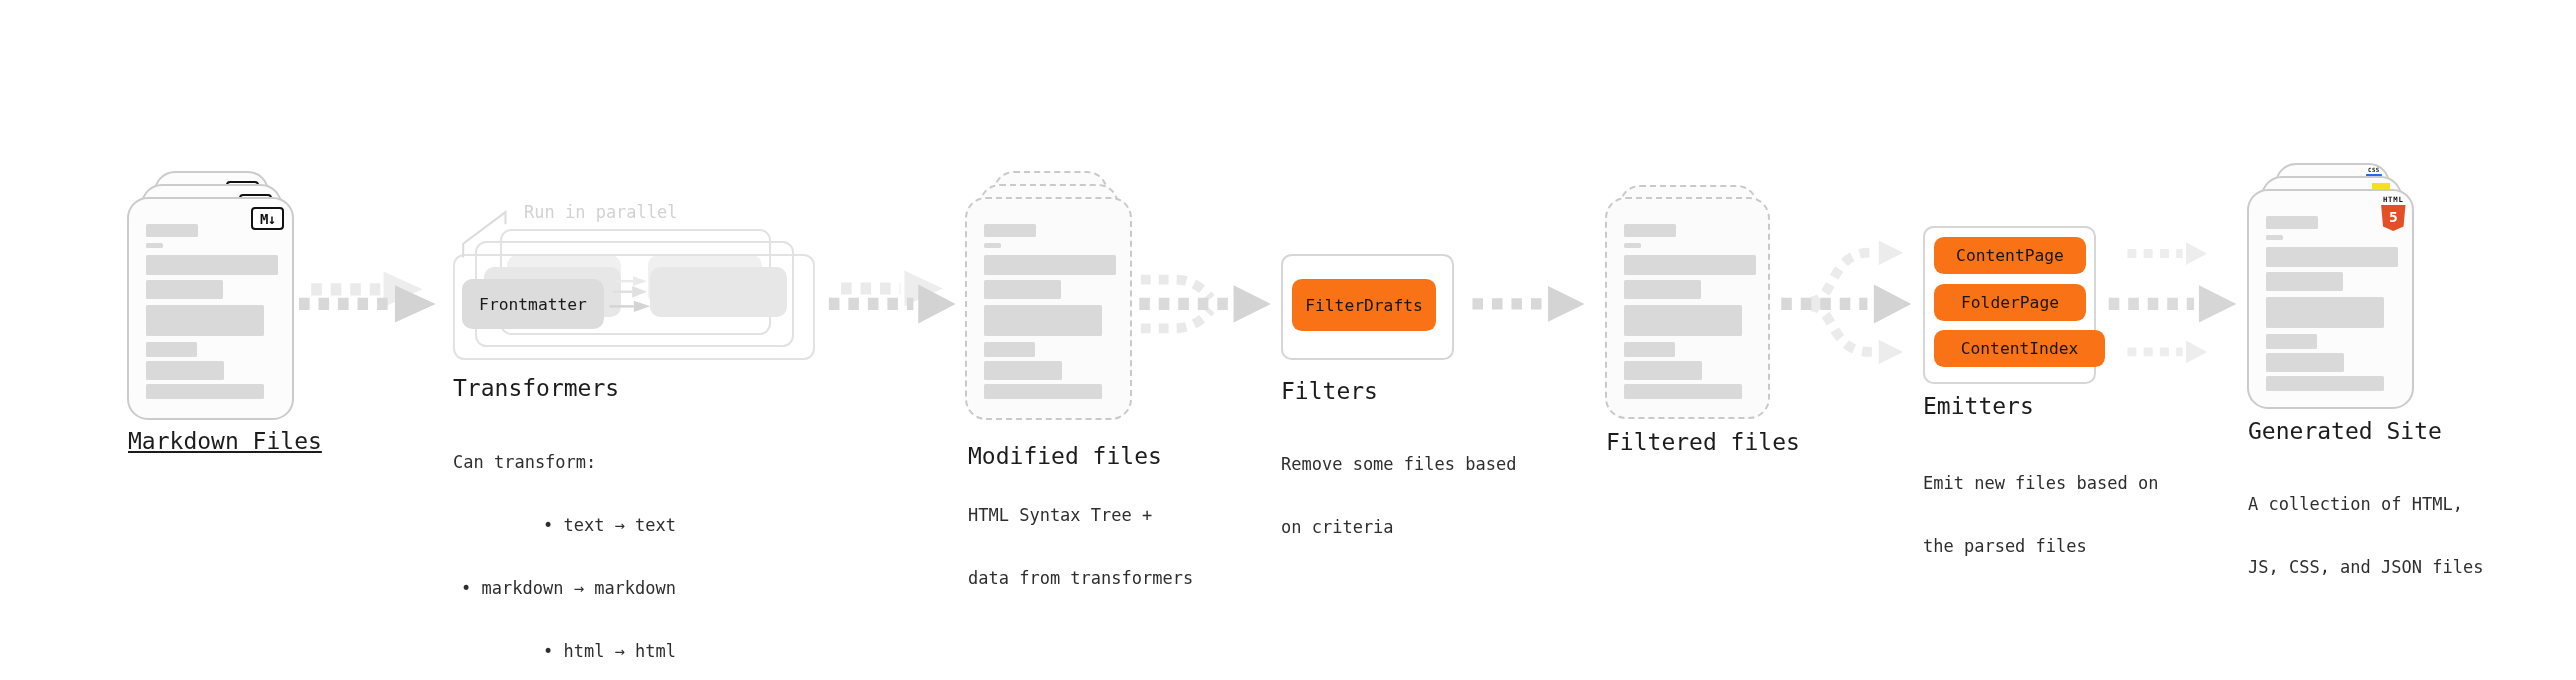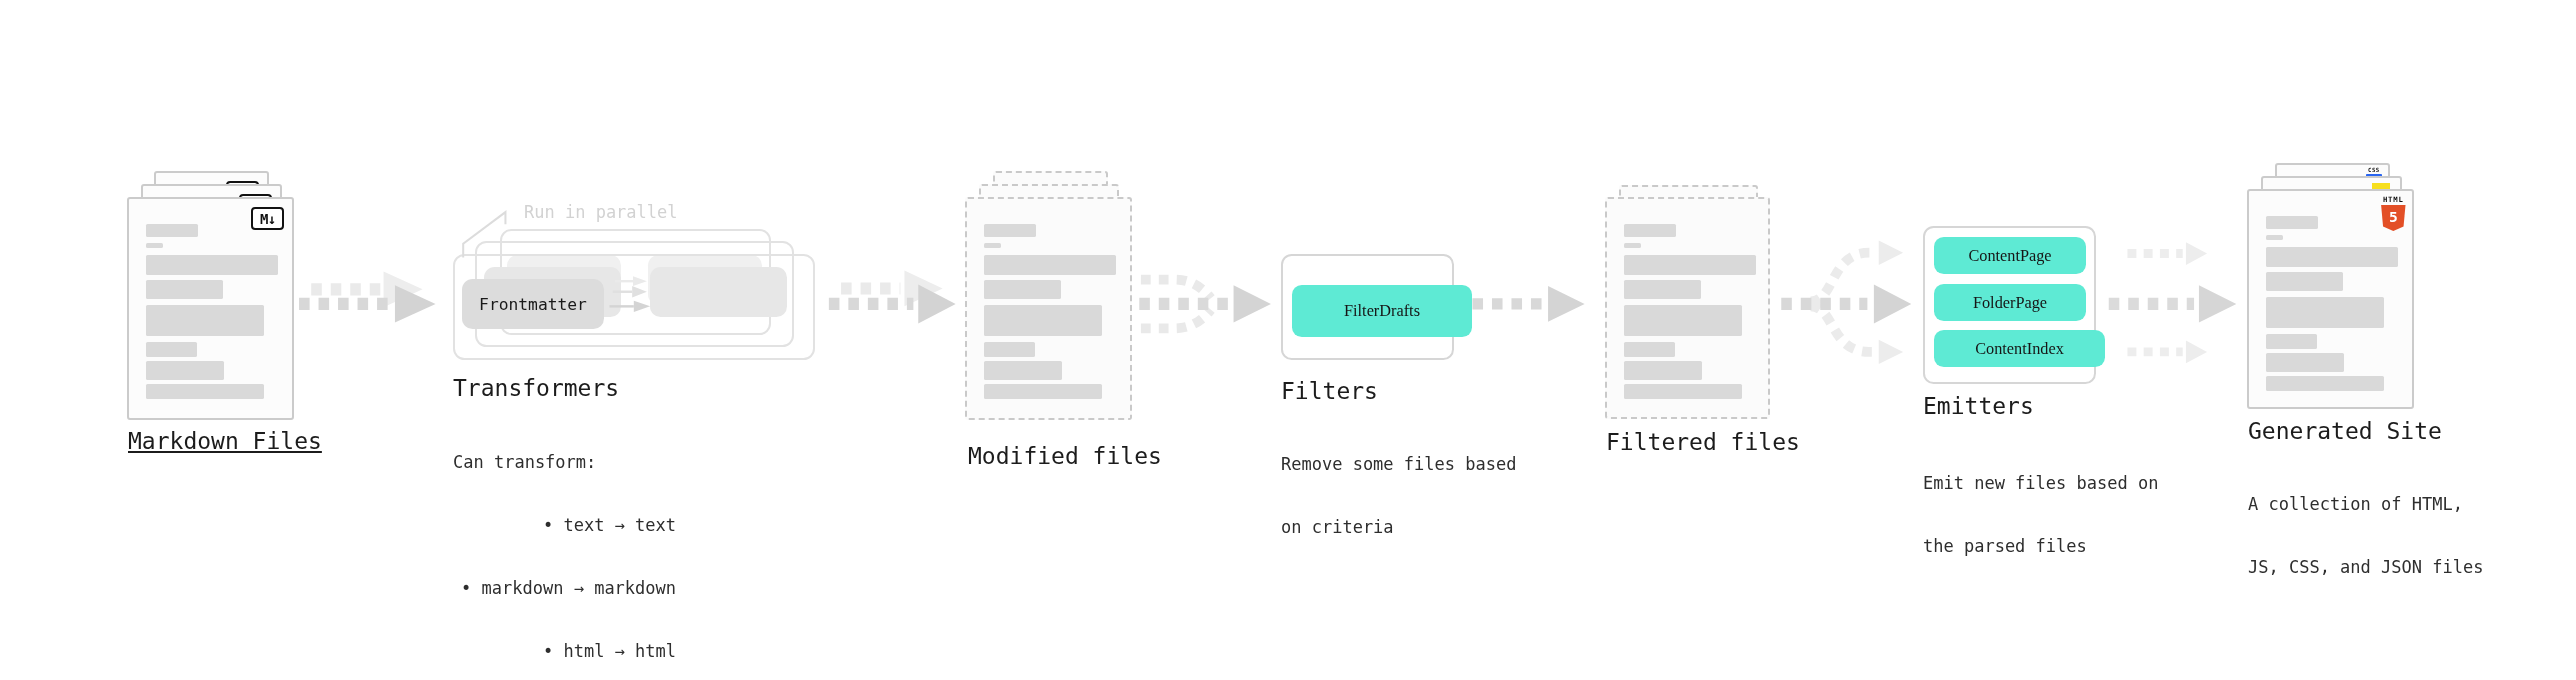--- a/index.html
+++ b/index.html
@@ -12,21 +12,21 @@
     --lane-border:#e2e2e2;
     --html5-orange:#e34f26;
     --js-yellow:#f7df1e;
     --css-blue:#2965f1;
   }
   html,body{margin:0;padding:0;background:#fff;}
   .canvas{
     position:relative;width:2576px;height:681px;background:#ffffff;overflow:hidden;
     font-family:"DejaVu Sans Mono","Liberation Mono",monospace;
   }
-  .file{position:absolute;background:#fcfcfc;border:2.4px solid var(--file-border);border-radius:3px;box-sizing:border-box;}
+  .file{position:absolute;background:#fcfcfc;border:2.4px solid var(--file-border);border-radius:21px;box-sizing:border-box;}
   .file.dashed{border:2.4px dashed var(--dash-border);background:#fbfbfb;}
   .bar{position:absolute;background:var(--bar);border-radius:1.6px;}
   .b1{left:17px;top:25px;width:52px;height:13px;}
   .b2{left:17px;top:44px;width:17px;height:4.9px;}
   .b3{left:17px;top:56px;width:132px;height:19.5px;}
   .b4{left:17px;top:81px;width:77px;height:18.7px;}
   .b5{left:17px;top:106px;width:118px;height:31px;}
   .b6{left:17px;top:143px;width:51px;height:14.6px;}
   .b7{left:17px;top:162px;width:78px;height:18.7px;}
   .b8{left:17px;top:185px;width:118px;height:15.4px;}
@@ -37,22 +37,22 @@
     letter-spacing:-0.8px;box-sizing:border-box;
   }
   .lane{position:absolute;border:2.4px solid var(--lane-border);border-radius:11.4px;box-sizing:border-box;background:transparent;}
   .gbox{position:absolute;border-radius:10.6px;}
   .chip{
     position:absolute;background:var(--chip);border-radius:10.6px;color:#1a1a1a;
     display:flex;align-items:center;justify-content:center;font-size:16.3px;
   }
   .panel{position:absolute;background:#ffffff;border:2.4px solid #d6d6d6;border-radius:10.6px;box-sizing:border-box;}
   .graybox{
-    position:absolute;background:#5eead4;border-radius:9.8px;color:#161616;
-    display:flex;align-items:center;justify-content:center;font-size:16.3px;font-family:Liberation Serif, serif;
+    position:absolute;background:#f97316;border-radius:9.8px;color:#161616;
+    display:flex;align-items:center;justify-content:center;font-size:16.3px;
   }
   .h{position:absolute;font-size:23px;color:var(--ink);white-space:pre;}
   .sub{position:absolute;font-size:17px;line-height:21px;color:var(--sub-ink);white-space:pre;}
   .sub .indent{padding-left:8.1px;text-align:right;}
   .annotation{position:absolute;font-size:17px;color:#d2d2d2;white-space:pre;}
   .overlay{position:absolute;left:0;top:0;z-index:6;pointer-events:none;}
   .h5wrap{position:absolute;top:4.1px;right:6.5px;width:24.4px;text-align:center;}
   .h5text{font-size:7.3px;font-weight:bold;letter-spacing:0.8px;color:#111;}
   .h5shield{
     margin-top:0.8px;width:24.4px;height:26px;background:var(--html5-orange);
@@ -115,23 +115,27 @@
     <div class="bar b1"></div>
     <div class="bar b2"></div>
     <div class="bar b3"></div>
     <div class="bar b4"></div>
     <div class="bar b5"></div>
     <div class="bar b6"></div>
     <div class="bar b7"></div>
     <div class="bar b8"></div>
   </div>
   <div class="h" style="left:968px;top:431px;margin-top:12px;">Modified files</div>
+  <div class="sub" style="left:968px;top:463px;">
+    <div>HTML Syntax Tree +</div>
+    <div>data from transformers</div>
+  </div>
 
   <div class="panel" style="left:1281px;top:254px;width:173px;height:106px;"></div>
-  <div class="graybox" style="left:1292px;top:285px;width:180px;height:52px;">FilterDrafts</div>
+  <div class="graybox" style="left:1292px;top:279px;width:144px;height:52px;">FilterDrafts</div>
   <div class="h" style="left:1281px;top:378px;">Filters</div>
   <div class="sub" style="left:1281px;top:412px;">
     <div>Remove some files based</div>
     <div>on criteria</div>
   </div>
 
   <div class="file dashed" style="left:1619px;top:185px;width:139px;height:219px;"></div>
   <div class="file dashed" style="left:1605px;top:197px;width:165px;height:222px;">
     <div class="bar b1"></div>
     <div class="bar b2"></div>

